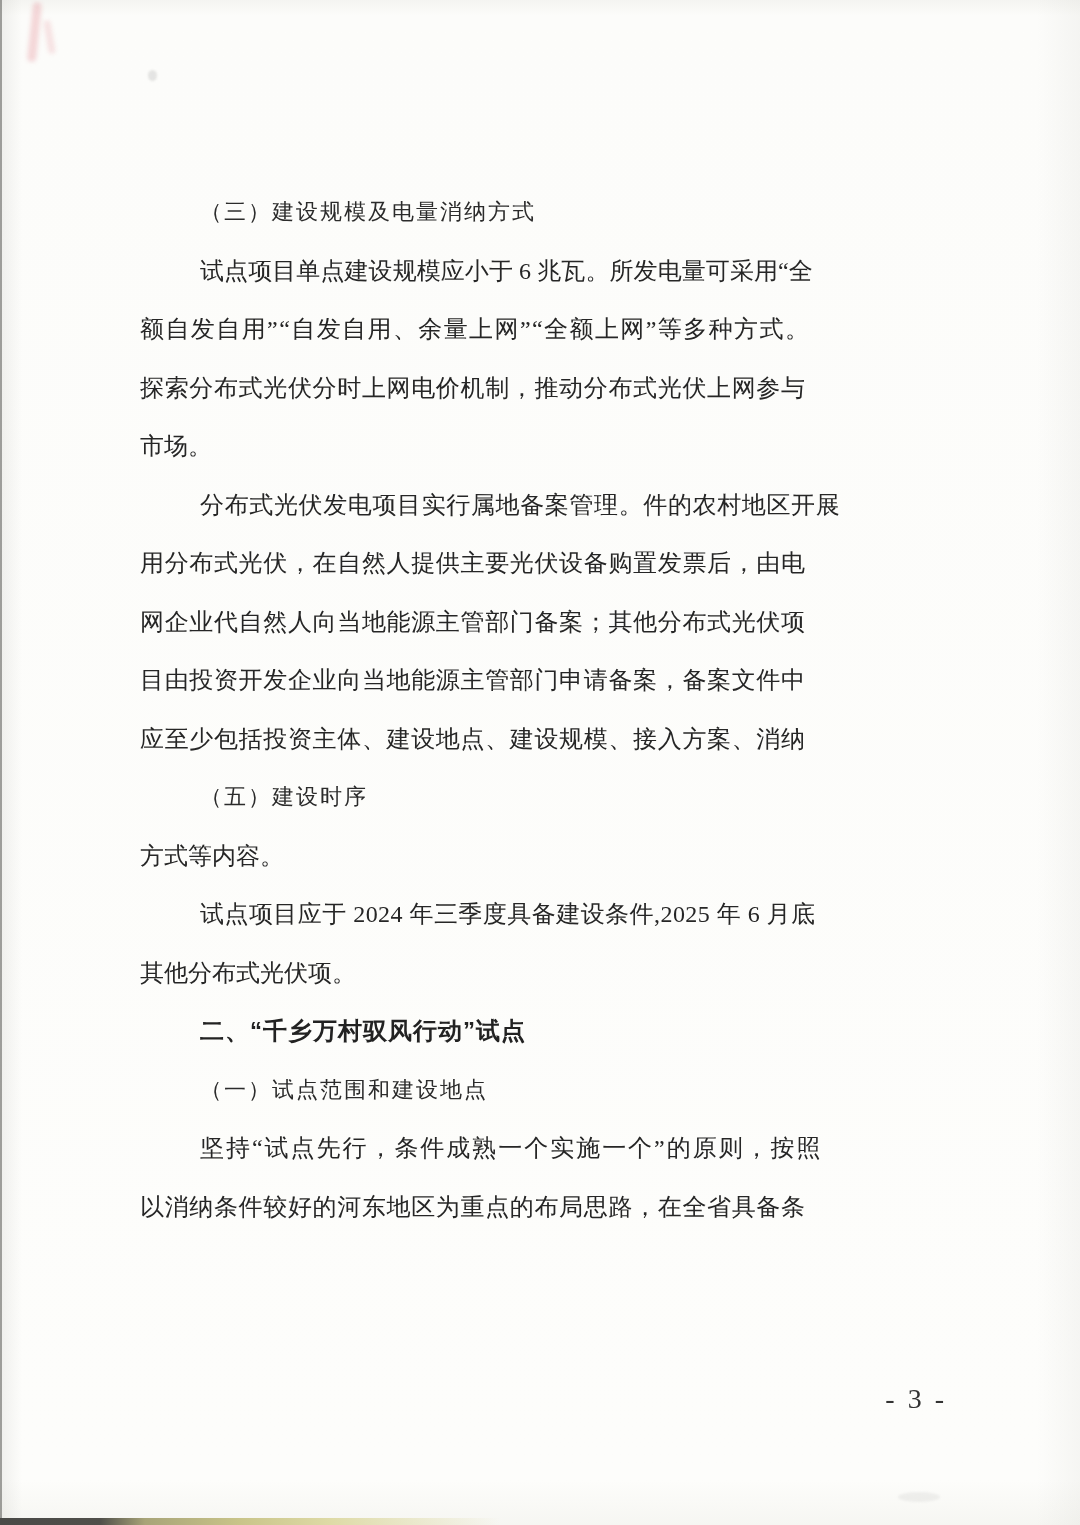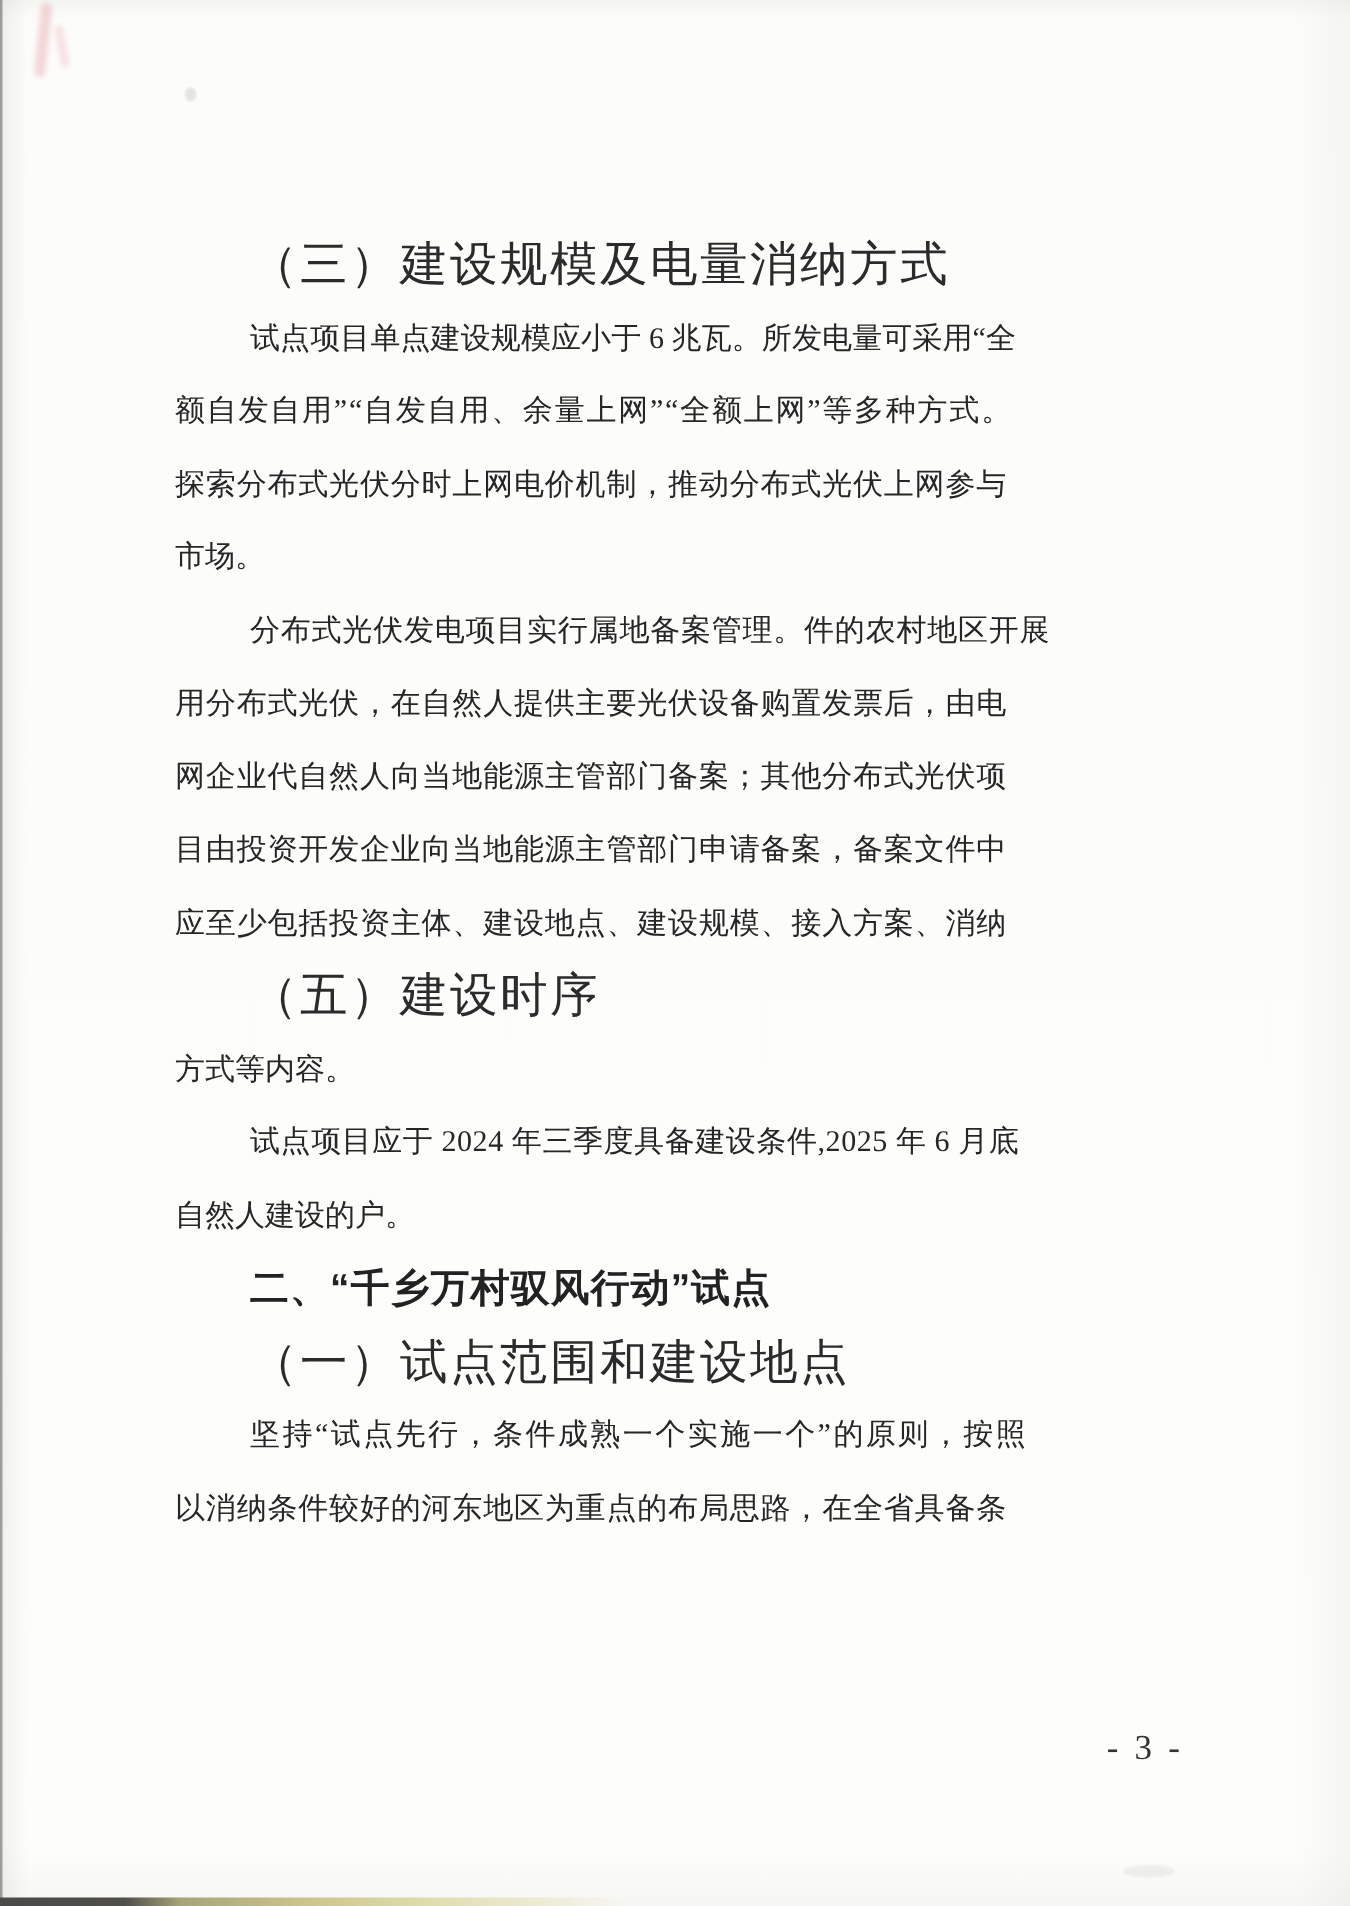--- a/index.html
+++ b/index.html
@@ -54,25 +54,25 @@
     color: #262626;
   }
   .line {
     height: 58.5px;
     line-height: 58.5px;
     font-size: 24px;
     white-space: nowrap;
     overflow: hidden;
   }
   .line.indent { padding-left: 60px; }
-  .line.kaiti { font-size: 38px; letter-spacing: 2px; color: #2b2b2b; }
+  .line.kaiti { font-size: 22px; letter-spacing: 2px; color: #2b2b2b; }
   .line.hei {
     font-family: "Liberation Sans", "DejaVu Sans", sans-serif;
     font-weight: 700;
-    font-size: 31px;
+    font-size: 24px;
     letter-spacing: 1px;
     color: #222;
   }
   .page-number {
     position: absolute;
     right: 133px; top: 1383px;
     font-size: 28px;
     letter-spacing: 3px;
     color: #333;
   }
@@ -95,21 +95,21 @@
       <div class="line body justify"><span style="letter-spacing: 0.653846px;">探索分布式光伏分时上网电价机制，推动分布式光伏上网参与</span></div>
       <div class="line body"><span>市场。</span></div>
       <div class="line body indent justify"><span style="letter-spacing: 0.625px;">分布式光伏发电项目实行属地备案管理。件的农村地区开展</span></div>
       <div class="line body justify"><span style="letter-spacing: 0.653846px;">用分布式光伏，在自然人提供主要光伏设备购置发票后，由电</span></div>
       <div class="line body justify"><span style="letter-spacing: 0.653846px;">网企业代自然人向当地能源主管部门备案；其他分布式光伏项</span></div>
       <div class="line body justify"><span style="letter-spacing: 0.653846px;">目由投资开发企业向当地能源主管部门申请备案，备案文件中</span></div>
       <div class="line body justify"><span style="letter-spacing: 0.653846px;">应至少包括投资主体、建设地点、建设规模、接入方案、消纳</span></div>
       <div class="line kaiti indent"><span>（五）建设时序</span></div>
       <div class="line body"><span>方式等内容。</span></div>
       <div class="line body indent justify"><span style="letter-spacing: 0.454545px;">试点项目应于 2024 年三季度具备建设条件,2025 年 6 月底</span></div>
-      <div class="line body"><span>自然人建设的户。</span></div>
+      <div class="line body"><span>其他分布式光伏项。</span></div>
       <div class="line hei indent"><span>二、“千乡万村驭风行动”试点</span></div>
       <div class="line kaiti indent"><span>（一）试点范围和建设地点</span></div>
       <div class="line body indent justify"><span style="letter-spacing: 1.96875px;">坚持“试点先行，条件成熟一个实施一个”的原则，按照</span></div>
       <div class="line body justify"><span style="letter-spacing: 0.653846px;">以消纳条件较好的河东地区为重点的布局思路，在全省具备条</span></div>
     </div>
 
   <div class="page-number">- 3 -</div>
 </div>
 
 </body></html>

